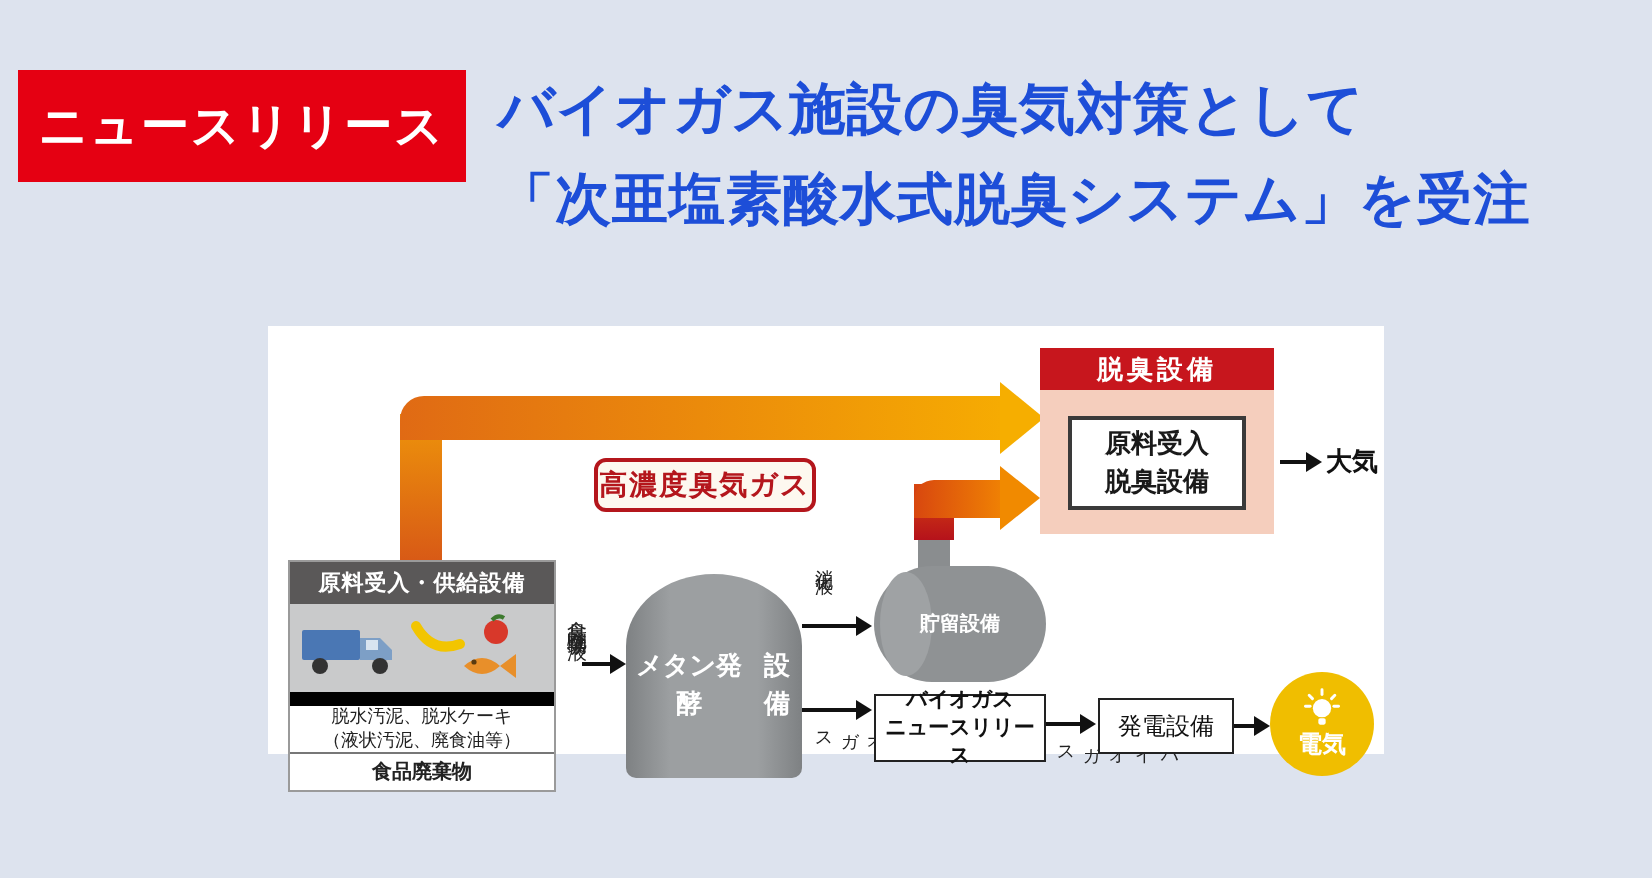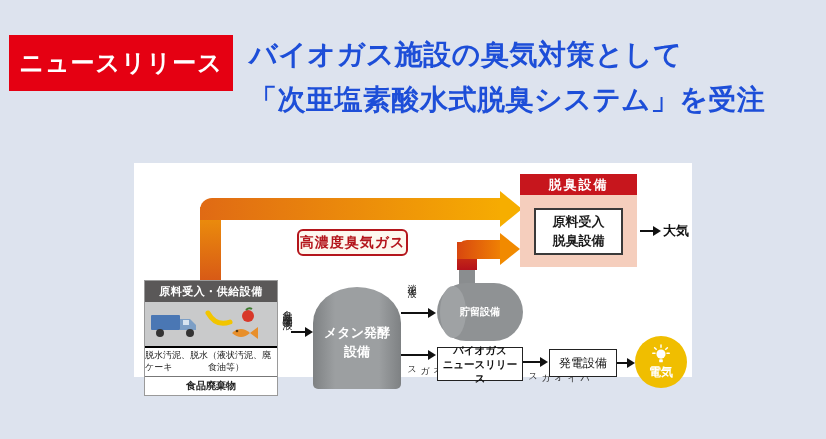--- a/index.html
+++ b/index.html
@@ -48,22 +48,22 @@
   .gas-label { left:163px; top:66px; width:111px; height:27px; background:#fdf8ef;
                border:2px solid #b4161c; border-radius:6px; color:#b4161c; font-size:14px; font-weight:bold;
                display:flex; align-items:center; justify-content:center; letter-spacing:1px; }
 
   
   .supply { left:10px; top:117px; width:134px; height:116px; background:#c9cacb;
             border:1px solid #9a9a9a; display:flex; flex-direction:column; }
   .supply-header { background:#5a5858; color:#fff; font-size:11px; font-weight:bold; height:21px;
                    display:flex; align-items:center; justify-content:center; letter-spacing:0.5px; }
   .supply-illo { height:44px; position:relative; }
-  .supply-row1 { background:#fff; border-top:2px solid #000000; height:30px; display:flex;
-                 align-items:center; justify-content:center; font-size:9px;
+  .supply-row1 { background:#fff; border-top:7px solid #000000; height:30px; display:flex;
+                 flex-direction:column; align-items:center; justify-content:center; font-size:9px;
                  color:#222; line-height:1.3; }
   .supply-row2 { background:#fff; border-top:1px solid #777; flex:1; display:flex;
                  align-items:center; justify-content:center; font-size:10px; font-weight:bold; color:#222; }
 
   
   .vlabel { writing-mode:vertical-rl; text-orientation:upright; font-size:9px; color:#222; letter-spacing:2px; }
   .feed-label { left:146px; top:139px; font-size:10px; }
   .digestate-label { left:271px; top:114px; }
   .biogas-label-a { left:271px; top:197px; }
   .biogas-label-b { left:392px; top:204px; }
@@ -76,21 +76,21 @@
   .feed-arrow { left:157px; top:168px; width:14px; }
   .digestate-arrow { left:267px; top:149px; width:27px; }
   .biogas-arrow-a { left:267px; top:191px; width:27px; }
   .biogas-arrow-b { left:389px; top:198px; width:17px; }
   .elec-arrow { left:483px; top:199px; width:10px; }
 
   
   .methane { left:179px; top:124px; width:88px; height:102px;
              background:linear-gradient(to right,#7e8183,#9c9fa1 25%,#9c9fa1 75%,#7e8183);
              border-radius:44px 44px 5px 5px / 36px 36px 5px 5px;
-             color:#fff; font-weight:bold; font-size:13px; display:flex; flex-direction:column;
+             color:#fff; font-weight:bold; font-size:13px; display:flex; flex-direction:row;
              align-items:center; justify-content:center; line-height:1.5; text-align:center; padding-top:8px; }
   .storage { left:303px; top:120px; width:86px; height:58px; background:#8f9294; border-radius:29px;
              color:#fff; font-weight:bold; font-size:10px; display:flex; align-items:center; justify-content:center; }
   .storage::before { content:""; position:absolute; left:3px; top:3px; bottom:3px; width:26px;
                      border-radius:50%; background:#9fa2a4; }
   .storage span { position:relative; }
   .desulf { left:303px; top:184px; width:86px; height:34px; background:#fff; border:1px solid #222;
             display:flex; flex-direction:column; align-items:center; justify-content:center;
             font-size:10.5px; font-weight:bold; color:#111; line-height:1.35; text-align:center; }
   .power { left:415px; top:186px; width:68px; height:28px; background:#fff; border:1px solid #222;

